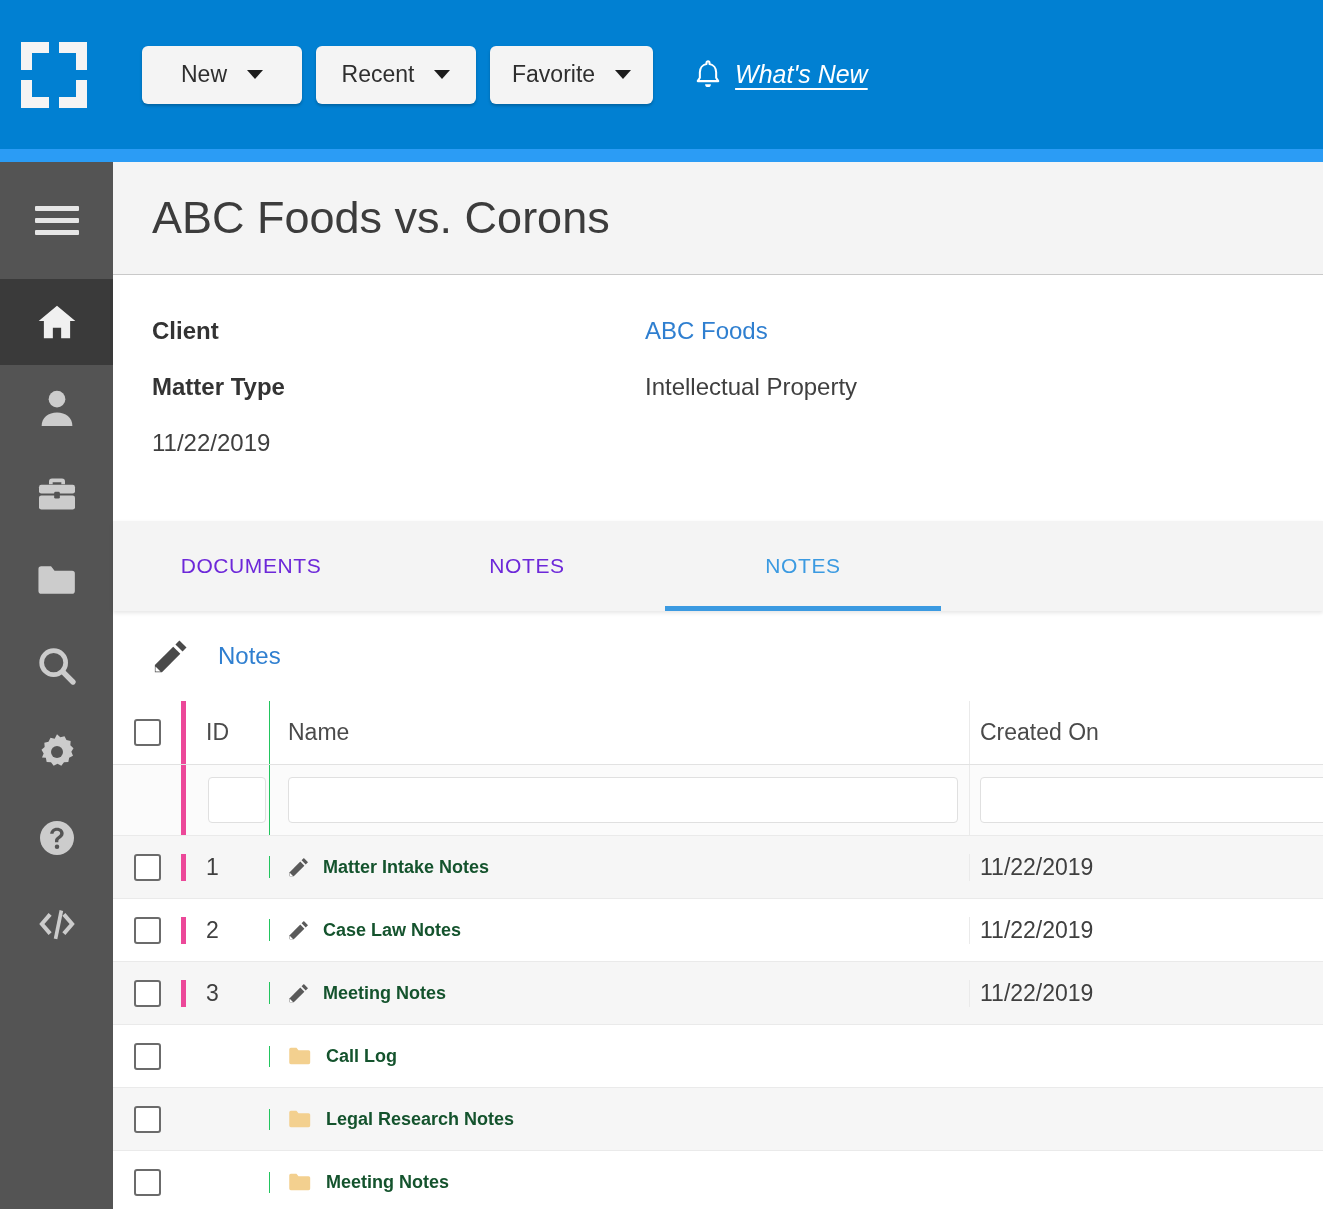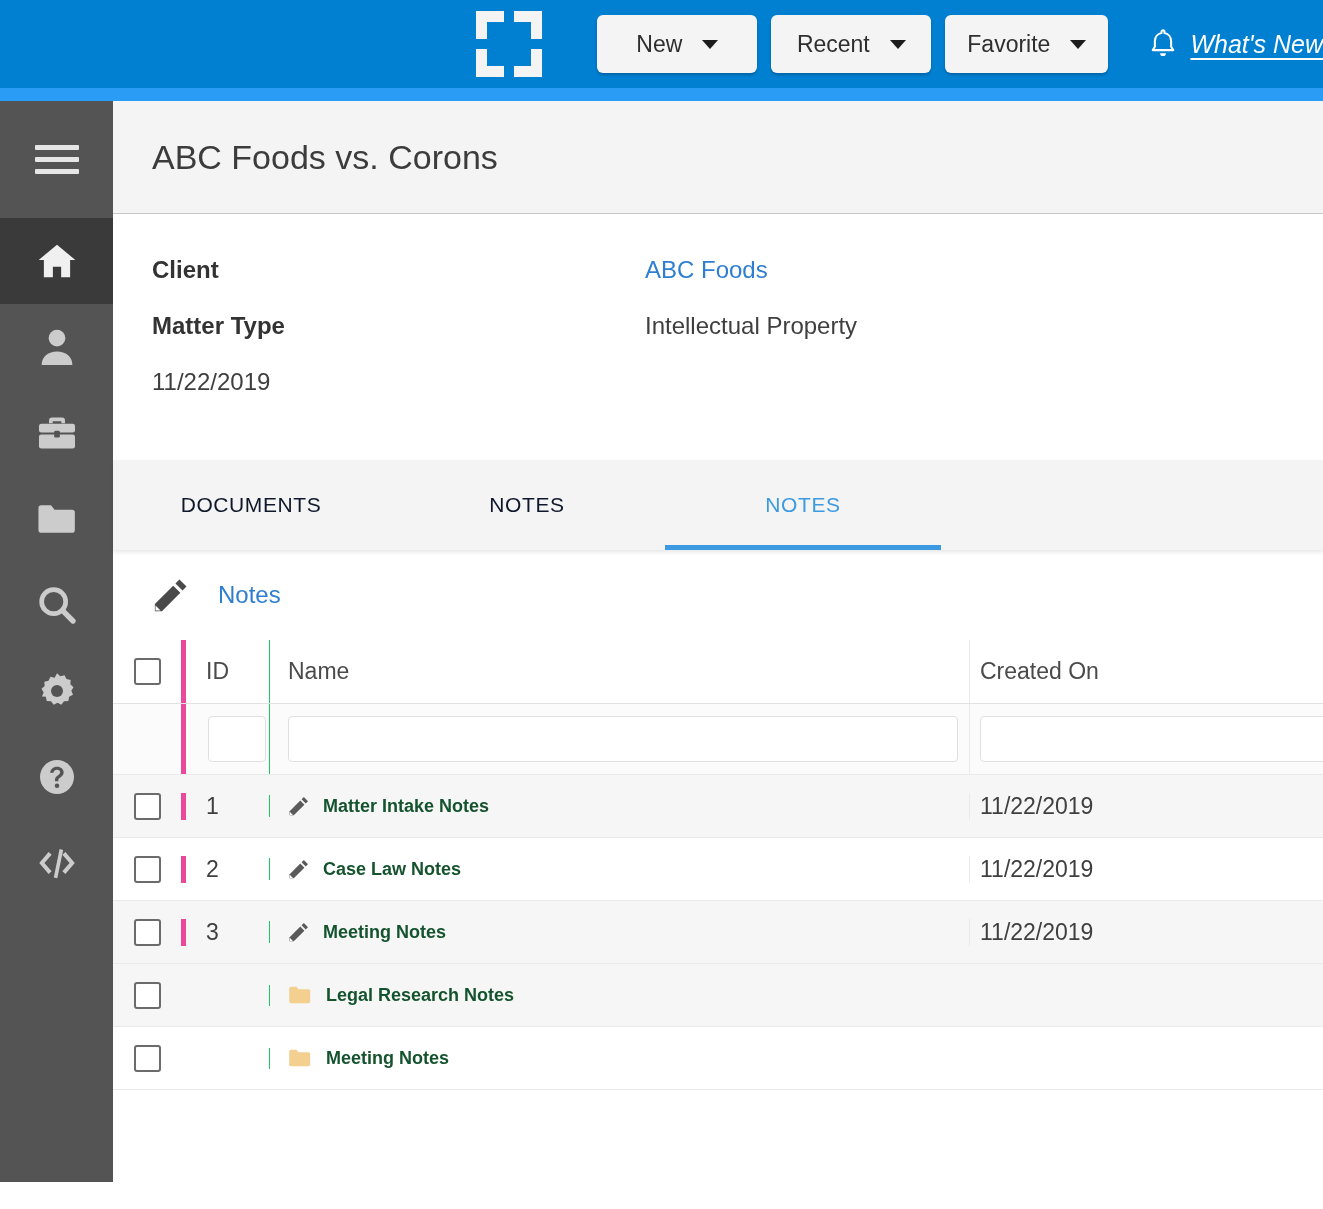--- a/index.html
+++ b/index.html
@@ -9,26 +9,25 @@
     height: 1209px;
     overflow: hidden;
     background: #ffffff;
     font-family: "Liberation Sans", sans-serif;
     -webkit-font-smoothing: antialiased;
   }
 
   
   .topbar {
     position: relative;
-    height: 88px;
+    height: 149px;
     background: #0180d2;
     display: flex;
     align-items: center;
     padding-left: 18px;
-    justify-content: flex-end;
   }
   .topbar-accent {
     height: 13px;
     background: #2b9cf5;
   }
 
   .logo {
     width: 72px;
     height: 72px;
     position: relative;
@@ -135,21 +134,21 @@
 
   .page-header {
     height: 113px;
     background: #f4f4f4;
     border-bottom: 1px solid #c9c9c9;
     display: flex;
     align-items: center;
     padding-left: 39px;
   }
   .page-title {
-    font-size: 34px;
+    font-size: 45px;
     color: #3c3c3c;
     font-weight: normal;
     text-align: right;
   }
 
   .details {
     padding: 42px 0 36px 39px;
     background: #ffffff;
   }
   .detail-row {
@@ -181,21 +180,21 @@
     position: relative;
   }
   .tab {
     width: 276px;
     flex: 0 0 276px;
     display: flex;
     align-items: center;
     justify-content: center;
     font-size: 21px;
     letter-spacing: 0.6px;
-    color: #0f172a;
+    color: #6d28d9;
     cursor: pointer;
     position: relative;
   }
   .tab.active { color: #3b9ae1; }
   .tab.active::after {
     content: "";
     position: absolute;
     left: 0; right: 0; bottom: 0;
     height: 5px;
     background: #3b9ae1;
@@ -490,20 +489,33 @@
           <svg class="pencil-sm" viewBox="0 0 24 24">
             <path d="M17.3 2.2 21.8 6.7 19.3 9.2 14.8 4.7z" fill="#5a5a5a"></path>
             <path d="M13.4 6.1 17.9 10.6 6.3 22.2 1.8 22.2 1.8 17.7z" fill="#5a5a5a"></path>
             <path d="M2.2 18.6 2.2 21.8 5.4 21.8z" fill="#ffffff"></path>
           </svg>
           <span class="name-link">Meeting Notes</span>
         </div>
         <div class="col-date cell-text">11/22/2019</div>
       </div>
 
+      <div class="grid-row grid-body-row even">
+        <div class="col-chk">
+          <span class="chk"></span>
+        </div>
+        <div class="col-id cell-text"></div>
+        <div class="col-name">
+          <svg class="folder-sm" viewBox="0 0 24 19">
+            <path d="M1.2 3a1.5 1.5 0 0 1 1.5-1.5h5.4l2 2.5h9.7A1.5 1.5 0 0 1 21.3 5.5v10.3a1.5 1.5 0 0 1-1.5 1.5H2.7a1.5 1.5 0 0 1-1.5-1.5z" fill="#f3d08f"></path>
+          </svg>
+          <span class="name-link">Call Log</span>
+        </div>
+        <div class="col-date cell-text"></div>
+      </div>
 
       <div class="grid-row grid-body-row odd">
         <div class="col-chk">
           <span class="chk"></span>
         </div>
         <div class="col-id cell-text"></div>
         <div class="col-name">
           <svg class="folder-sm" viewBox="0 0 24 19">
             <path d="M1.2 3a1.5 1.5 0 0 1 1.5-1.5h5.4l2 2.5h9.7A1.5 1.5 0 0 1 21.3 5.5v10.3a1.5 1.5 0 0 1-1.5 1.5H2.7a1.5 1.5 0 0 1-1.5-1.5z" fill="#f3d08f"></path>
           </svg>

